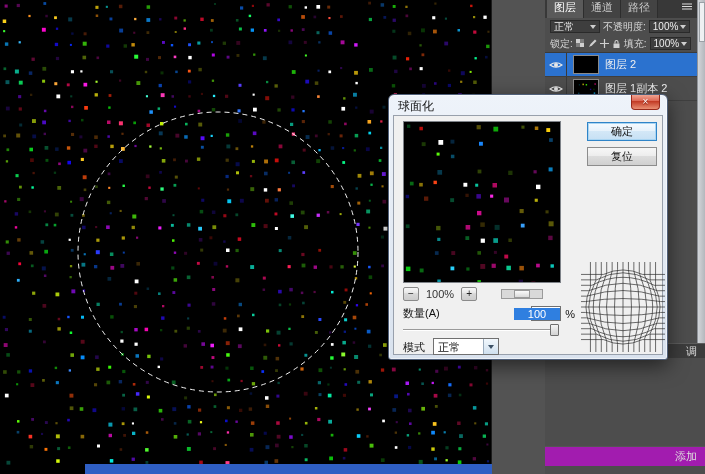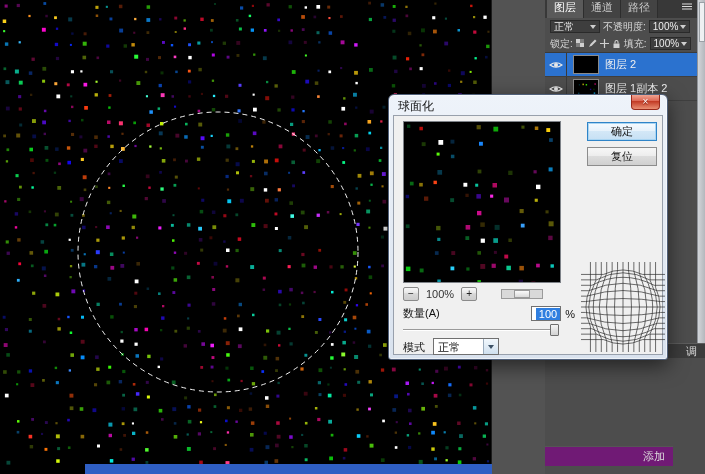--- a/index.html
+++ b/index.html
@@ -30,38 +30,38 @@
   .layer-list { border-top: 1px solid #3a3a3a; }
   .layer-row { display: flex; align-items: center; height: 24px; border-bottom: 1px solid #3f3f3f; background: #4d4d4d; }
   .layer-row.selected { background: #2b72cf; }
   .eye { width: 22px; align-self: stretch; display: flex; align-items: center; justify-content: center; border-right: 1px solid #3a3a3a; cursor: pointer; }
   .lthumb { width: 26px; height: 19px; background: #000; border: 1px solid #8a8a8a; margin: 0 6px; position: relative; overflow: hidden; }
   .lname { font-size: 11px; color: #f0f0f0; white-space: nowrap; }
 
   .dock-scroll { position: absolute; right: 0; top: 0; width: 8px; height: 345px; background: linear-gradient(90deg, #d2d5d9, #b3b7bc); border-left: 1px solid #8f9399; }
   .dock-scroll .sthumb { position: absolute; left: 1px; top: 2px; width: 6px; height: 40px; background: #eef0f2; border: 1px solid #9aa0a6; }
   .adjust-bar { position: absolute; left: 0; top: 343px; width: 160px; height: 15px; background: #3c3c3c; border-top: 1px solid #5d5d5d; color: #dddddd; font-size: 11px; text-align: right; padding-right: 8px; line-height: 14px; }
-  .add-bar { position: absolute; left: 0; top: 446px; width: 128px; height: 20px; background: #701a75; border-top: 1px solid #555; color: #dddddd; font-size: 11px; text-align: right; padding-right: 8px; line-height: 19px; }
+  .add-bar { position: absolute; left: 0; top: 446px; width: 160px; height: 20px; background: #a21caf; border-top: 1px solid #555; color: #dddddd; font-size: 11px; text-align: right; padding-right: 8px; line-height: 19px; }
 
   
   .dialog { position: absolute; left: 388px; top: 94px; width: 280px; height: 266px; background: linear-gradient(180deg, #eef3fa, #d9e2ee); border: 1px solid #50607a; border-radius: 6px 6px 3px 3px; box-shadow: 0 6px 20px rgba(0,0,0,.55), inset 0 0 0 1px rgba(255,255,255,.55); z-index: 10; }
   .dtitle { position: relative; height: 20px; display: flex; align-items: flex-end; padding: 0 9px; font-size: 12px; color: #151515; }
   .dclose { position: absolute; right: 7px; top: 0; width: 29px; height: 15px; border: 1px solid #98291a; border-top: none; border-radius: 0 0 4px 4px; background: linear-gradient(180deg, #f0a492 0%, #dd6a57 40%, #c23a24 45%, #e98f73 100%); color: #fff; font-size: 10px; line-height: 13px; text-align: center; text-shadow: 0 1px 1px #7a1405; cursor: pointer; }
   .dbody { position: absolute; left: 4px; right: 4px; top: 20px; bottom: 4px; background: #f0f0f0; border: 1px solid #98a0ac; }
 
   .preview { position: absolute; left: 9px; top: 5px; width: 158px; height: 162px; background: #000; border: 1px solid #7e8288; overflow: hidden; }
   .zoombar { position: absolute; left: 9px; top: 171px; height: 14px; display: flex; align-items: center; }
   .zbtn { width: 16px; height: 14px; font-size: 10px; line-height: 12px; text-align: center; color: #222; background: linear-gradient(#f7f7f7, #e6e6e6 45%, #d8d8d8 46%, #cccccc); border: 1px solid #8a8a8a; border-radius: 2px; cursor: pointer; }
   .zval { font-size: 11px; color: #333; margin: 0 7px; }
   .hscroll { position: relative; margin-left: 24px; width: 42px; height: 10px; background: #d9d9d9; border: 1px solid #9a9a9a; }
   .hscroll .hthumb { position: absolute; left: 12px; top: 0; width: 16px; height: 8px; background: linear-gradient(#fbfbfb, #dadada); border: 1px solid #9a9a9a; }
 
   .amount-row { position: absolute; left: 9px; top: 190px; width: 172px; display: flex; align-items: center; font-size: 11px; color: #111; }
   .amount-input { margin-left: auto; width: 30px; height: 15px; background: #fff; border: 1px solid #707070; display: flex; align-items: center; justify-content: flex-end; }
-  .amount-input .sel { background: #2f7fe0; color: #fff; font-size: 11px; padding: 0 3px; }
+  .amount-input .sel { background: #2f7fe0; color: #fff; font-size: 11px; padding: 0 14px; }
   .amount-unit { margin-left: 4px; }
 
   .slider { position: absolute; left: 9px; top: 208px; width: 156px; height: 12px; }
   .slider .track { position: absolute; left: 0; right: 0; top: 5px; height: 2px; background: #9a9a9a; border-bottom: 1px solid #ffffff; }
   .slider .thumb { position: absolute; top: 0; width: 9px; height: 12px; background: linear-gradient(#f5f5f5, #d2d2d2); border: 1px solid #6e6e6e; border-radius: 1px; }
 
   .mode-row { position: absolute; left: 9px; top: 222px; display: flex; align-items: flex-end; gap: 8px; font-size: 11px; color: #111; }
   .combo { position: relative; width: 66px; height: 17px; background: #fff; border: 1px solid #707070; font-size: 11px; color: #111; padding: 1px 4px; }
   .combo-btn { position: absolute; right: 0; top: 0; bottom: 0; width: 15px; background: linear-gradient(#f2f8fd, #cfe0ef); border-left: 1px solid #9aabbc; display: flex; align-items: center; justify-content: center; }
   .arrd { width: 0; height: 0; border: 3px solid transparent; border-top: 4px solid #3b5166; margin-top: 4px; }

